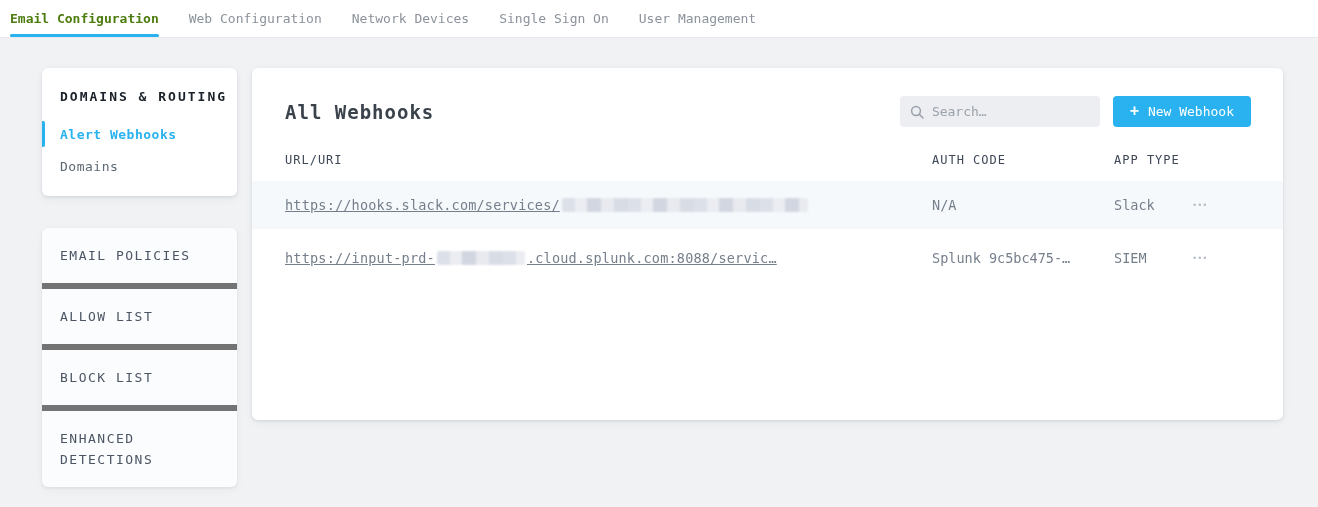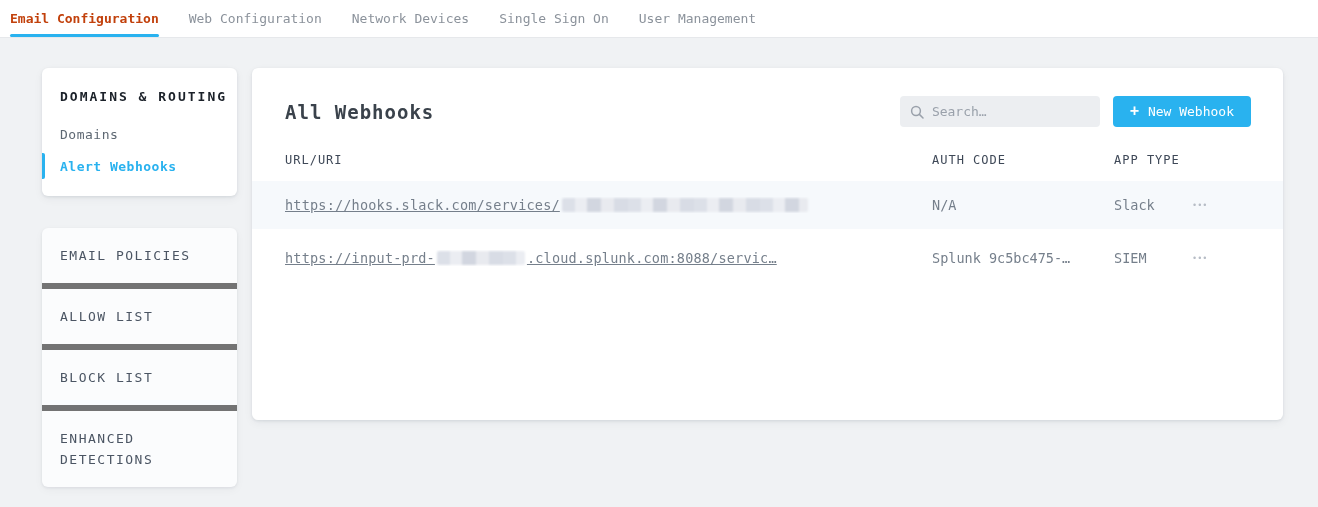--- a/index.html
+++ b/index.html
@@ -12,21 +12,21 @@
 
   
   .topnav {
     height:38px; background:#ffffff; border-bottom:1px solid #e6e8eb;
     display:flex; align-items:stretch; padding-left:10px; gap:30px;
   }
   .tab {
     font-size:13px; color:#8b929b; display:flex; align-items:center;
     position:relative; cursor:pointer; white-space:nowrap;
   }
-  .tab.active { color:#c2410c; font-weight:bold;text-align:center; }
+  .tab.active { color:#4d7c0f; font-weight:bold;text-align:center; }
   .tab.active::after {
     content:""; position:absolute; left:0; right:0; bottom:0;
     height:3px; background:#29b2ef; border-radius:2px;
   }
 
   
   .page { display:flex; padding:30px 35px 0 42px; gap:15px; align-items:flex-start; }
 
   .card {
     background:#fff; border-radius:6px;
@@ -117,22 +117,22 @@
   <div class="tab">Network Devices</div>
   <div class="tab">Single Sign On</div>
   <div class="tab">User Management</div>
 </div>
 
 <div class="page">
 
   <div class="sidebar">
     <div class="card nav-card">
       <div class="nav-card-title">DOMAINS &amp; ROUTING</div>
+      <div class="nav-item active">Alert Webhooks</div>
       <div class="nav-item">Domains</div>
-      <div class="nav-item active">Alert Webhooks</div>
     </div>
 
     <div class="section-card">
       <div class="section-item">EMAIL POLICIES</div>
       <div class="section-item">ALLOW LIST</div>
       <div class="section-item">BLOCK LIST</div>
       <div class="section-item">ENHANCED DETECTIONS</div>
     </div>
   </div>
 

